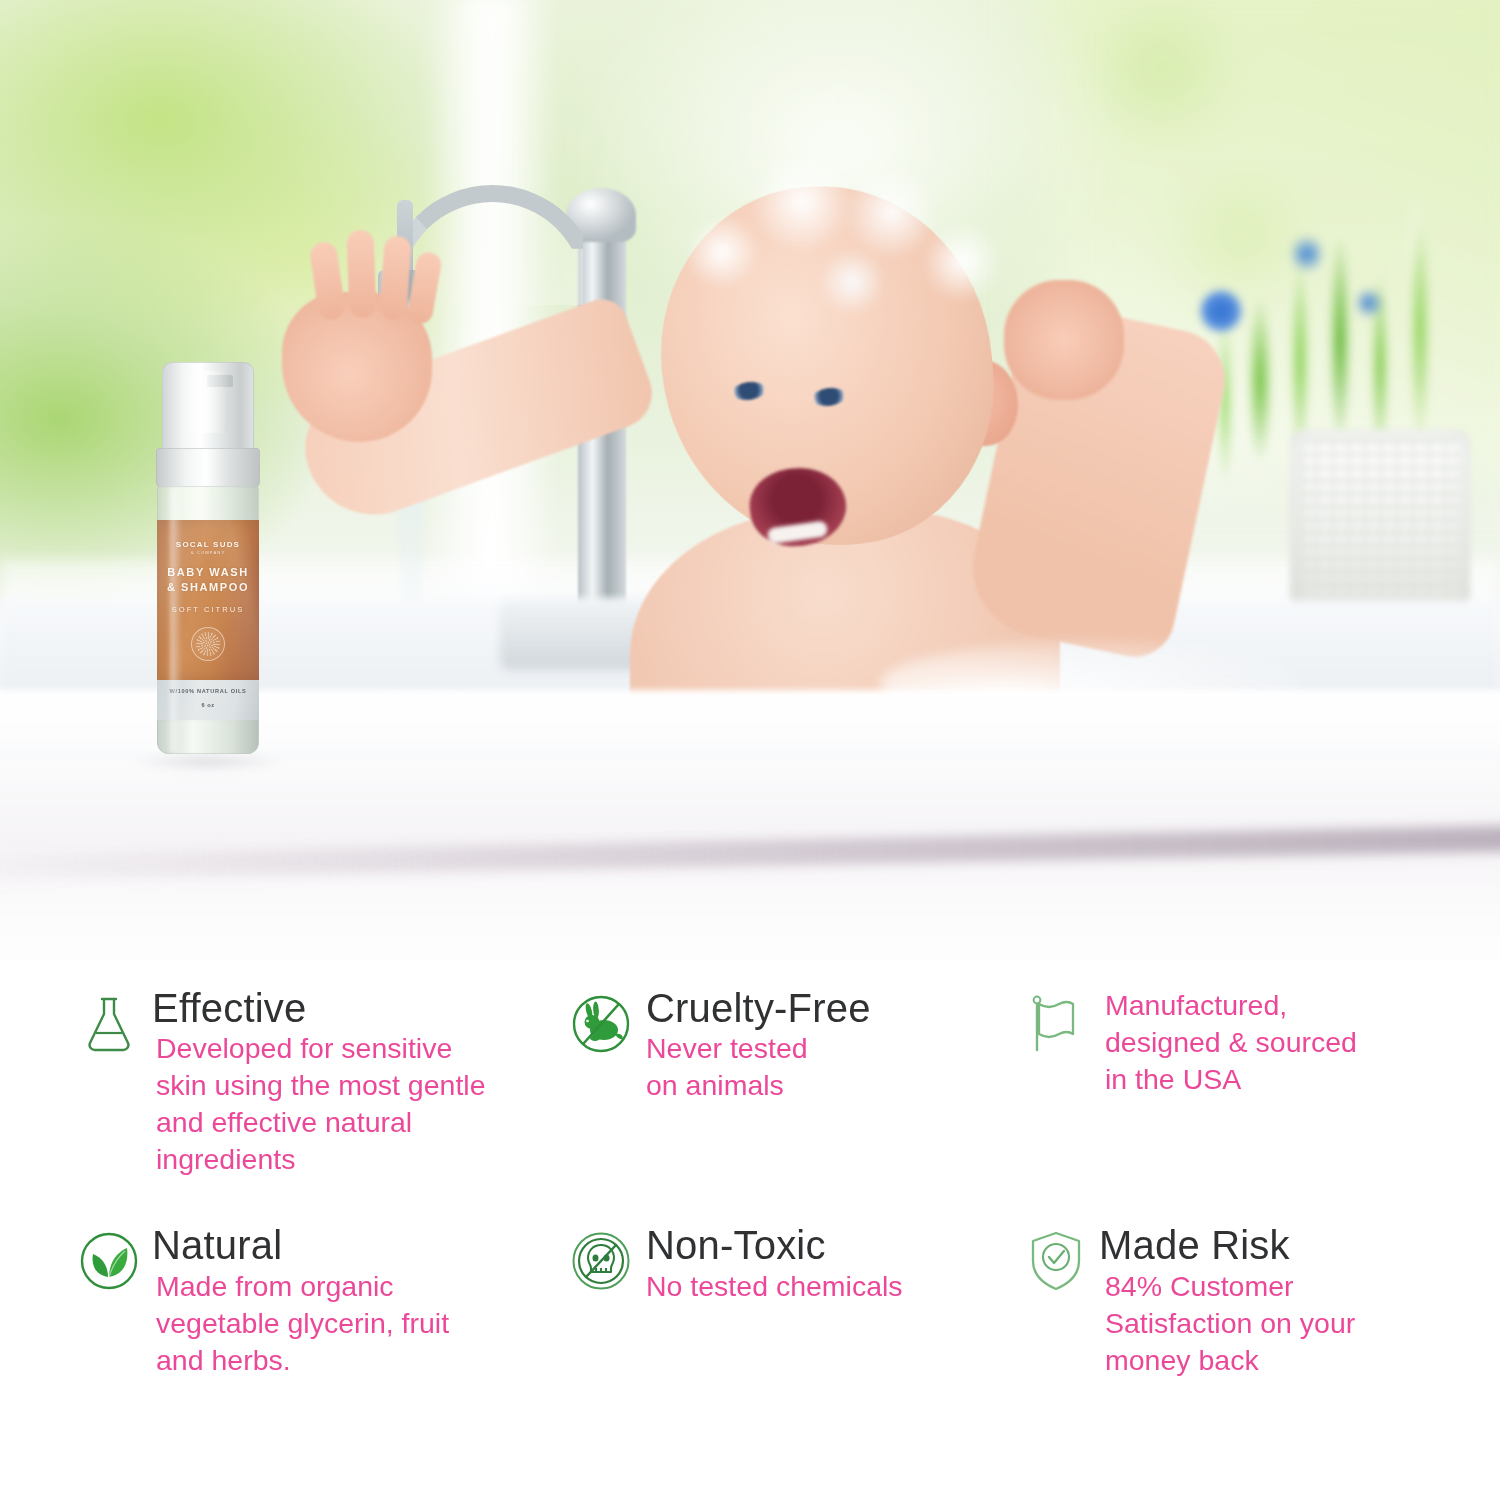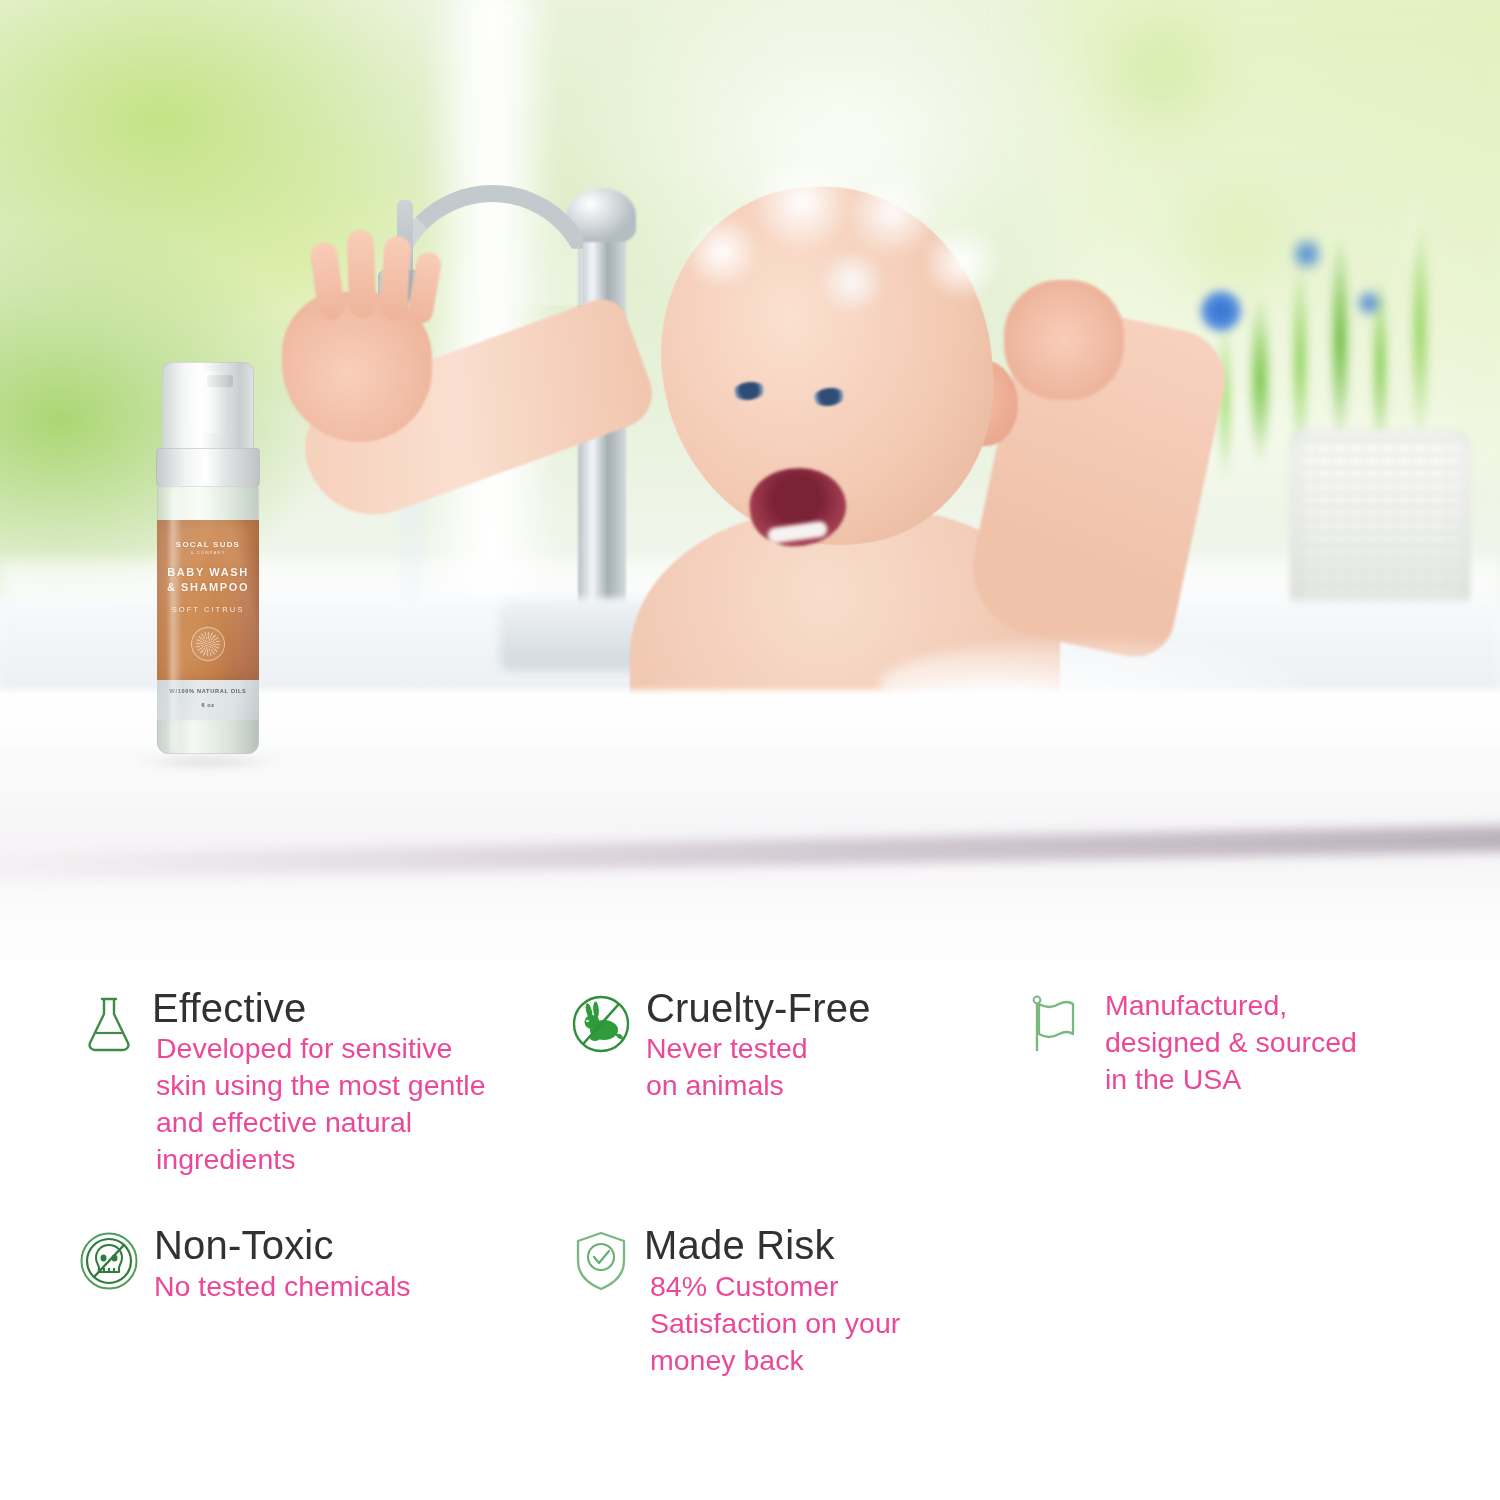--- a/index.html
+++ b/index.html
@@ -479,20 +479,36 @@
             <path d="M11 10 q10 6 20 0 q8 -4 14 0 v30 q-6 -4 -14 0 q-10 6 -20 0 z" fill="none" stroke="#79b87f" stroke-width="2.3" stroke-linejoin="round"></path>
           </svg>
         </div>
         <div class="feat-text">
           <div class="feat-desc">Manufactured,
 designed &amp; sourced
 in the USA</div>
         </div>
       </div>
 
+      <div class="feat col1">
+        <div class="feat-icon">
+          <svg width="60" height="60" viewBox="0 0 60 60">
+            <circle cx="30" cy="30" r="27" fill="none" stroke="#2f8f3a" stroke-width="2.4"></circle>
+            <path d="M30 46 C30 34 36 22 48 17 C50 32 44 44 30 46 z" fill="#3aab3f"></path>
+            <path d="M29 46 C29 37 25 27 14 23 C12 35 17 44 29 46 z" fill="#2f9b3a"></path>
+            <path d="M30 46 C33 36 38 27 46 20" fill="none" stroke="#ffffff" stroke-width="1.2" opacity=".55"></path>
+          </svg>
+        </div>
+        <div class="feat-text">
+          <div class="feat-title">Natural</div>
+          <div class="feat-desc">Made from organic
+vegetable glycerin, fruit
+and herbs.</div>
+        </div>
+      </div>
 
       <div class="feat col2">
         <div class="feat-icon">
           <svg width="60" height="60" viewBox="0 0 60 60">
             <circle cx="30" cy="30" r="27.5" fill="none" stroke="#4f9e59" stroke-width="2"></circle>
             <circle cx="30" cy="30" r="22" fill="none" stroke="#2f7d3c" stroke-width="2.2"></circle>
             <g fill="none" stroke="#2f7d3c" stroke-width="2.1" stroke-linejoin="round">
               <path d="M30 14 c-8 0 -13 6 -13 13 c0 5 3 7 3 10 v4 h20 v-4 c0 -3 3 -5 3 -10 c0 -7 -5 -13 -13 -13 z"></path>
               <line x1="25" y1="37" x2="25" y2="41"></line>
               <line x1="30" y1="37" x2="30" y2="41"></line>

